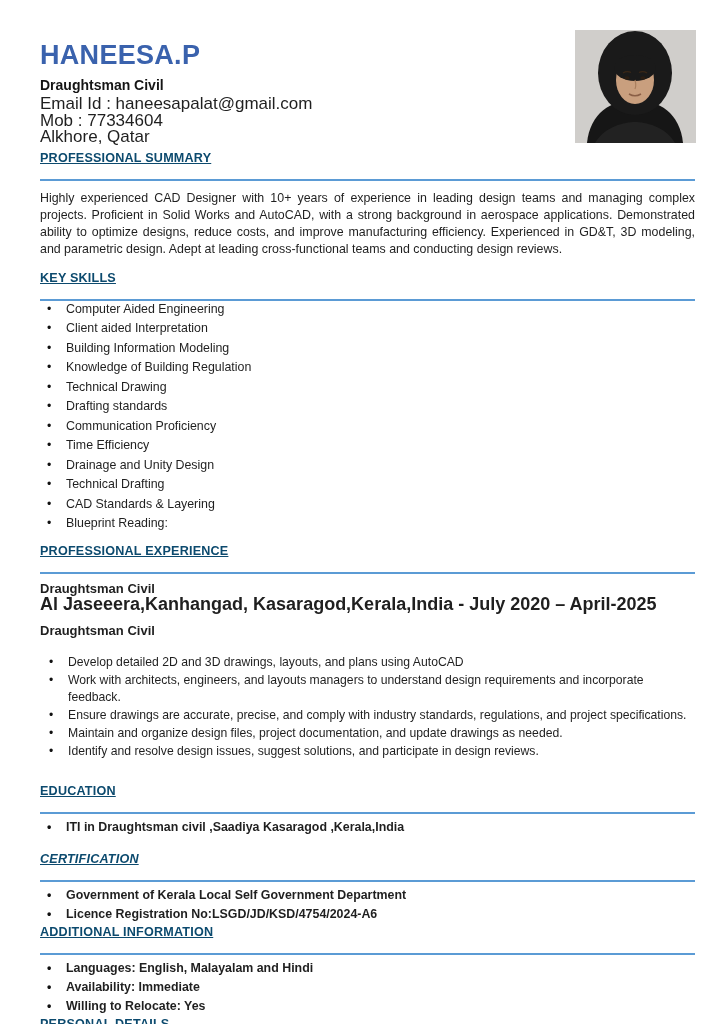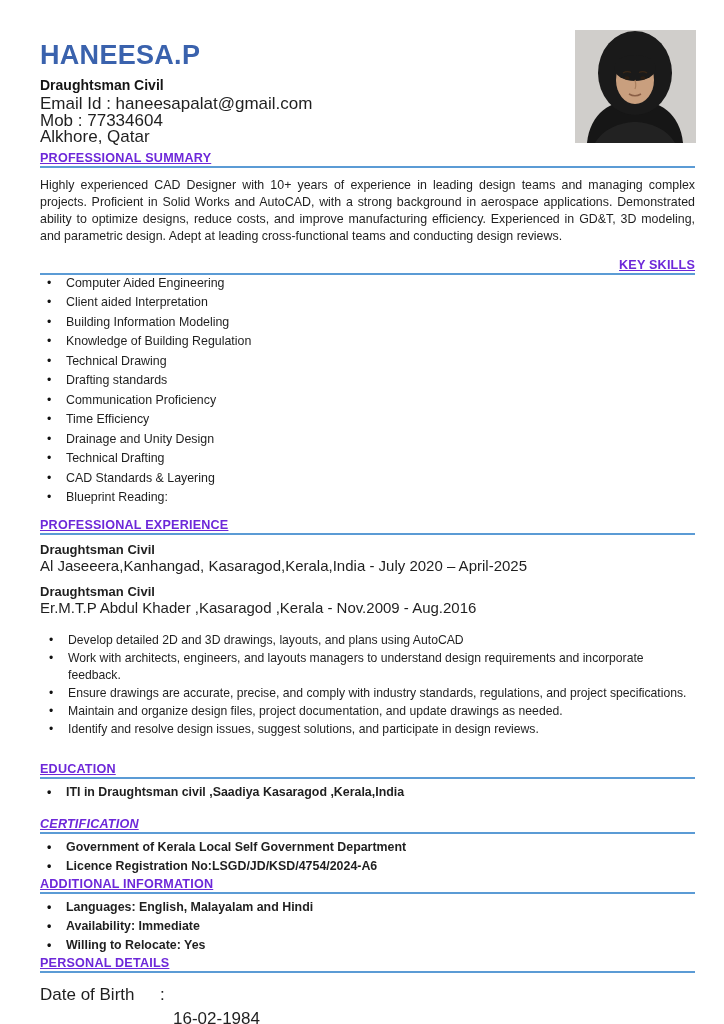--- a/index.html
+++ b/index.html
@@ -10,26 +10,26 @@
     padding: 40px 29px 0 40px; overflow: hidden;
   }
   
   .photo { position: absolute; top: 30px; right: 28px; width: 121px; height: 113px; overflow: hidden; }
   
   .name { font-size: 27px; font-weight: bold; color: #3a62ad; margin: 0 0 6px 0; letter-spacing: 0.3px; }
   .jobtitle { font-size: 14px; font-weight: bold; margin: 0 0 3px 0; color: #151515; }
   .contact { font-size: 17px; line-height: 16.5px; color: #1f1f1f; }
   
   .sec-heading {
-    font-size: 12.6px; font-weight: bold; color: #6d28d9;
-    border-bottom: 2px solid #5b9bd5; padding-bottom: 1px; letter-spacing: 0.2px;
+    font-size: 12.6px; font-weight: bold; color: #0c4a6e;
+    border-bottom: 2px solid #5b9bd5; padding-bottom: 14px; letter-spacing: 0.2px;
   }
   .sec-heading span { text-decoration: underline; }
   .h-sum   { margin-top: 5px; }
-  .h-skill { margin-top: 13px; text-align: right; }
+  .h-skill { margin-top: 13px; }
   .h-exp   { margin-top: 12px; }
   .h-edu   { margin-top: 24px; }
   .h-cert  { margin-top: 16px; font-style: italic; }
   .h-add   { margin-top: 2px; }
   .h-pers  { margin-top: 2px; }
   
   .summary { font-size: 12.4px; line-height: 17px; text-align: justify; margin: 9px 0 0 0; }
   .summary::first-line { }
   
   ul.blist { list-style: none; margin: 0; padding: 0 0 0 26px; }
@@ -38,21 +38,21 @@
   ul.skills { }
   ul.skills li { margin-bottom: 2.5px; }
   ul.duties { margin-top: 16px; padding-left: 28px; }
   ul.duties li { margin-bottom: 1px; font-size: 12.2px; }
   ul.simple { margin-top: 5px; }
   ul.simple li { margin-bottom: 2px; font-weight: bold; }
   
   .job { margin-top: 7px; }
   .job + .job { margin-top: 10px; }
   .job-title { font-size: 13px; font-weight: bold; }
-  .job-line { font-size: 15px; line-height: 17px; }
+  .job-line { font-size: 18px; line-height: 17px; font-weight: bold; }
   
   .pd-table { margin-top: 12px; }
   .pd-row { display: flex; font-size: 17px; line-height: 19px; }
   .pd-label { width: 120px; }
   .pd-sep { width: 13px; }
   .pd-value { flex: 1; margin-top: 24px; }
 </style>
 </head>
 <body>
 
@@ -107,21 +107,20 @@
 
   <div class="sec-heading h-exp">
     <span>PROFESSIONAL EXPERIENCE</span>
   </div>
   <div class="job">
     <div class="job-title">Draughtsman Civil</div>
     <div class="job-line">Al Jaseeera,Kanhangad, Kasaragod,Kerala,India - July 2020 – April-2025</div>
   </div>
   <div class="job">
     <div class="job-title">Draughtsman Civil</div>
-    <div class="job-line">Er.M.T.P Abdul Khader ,Kasaragod ,Kerala - Nov.2009 - Aug.2016</div>
   </div>
   <ul class="blist duties">
     <li>Develop detailed 2D and 3D drawings, layouts, and plans using AutoCAD</li>
     <li>Work with architects, engineers, and layouts managers to understand design requirements and incorporate feedback.</li>
     <li>Ensure drawings are accurate, precise, and comply with industry standards, regulations, and project specifications.</li>
     <li>Maintain and organize design files, project documentation, and update drawings as needed.</li>
     <li>Identify and resolve design issues, suggest solutions, and participate in design reviews.</li>
   </ul>
 
   <div class="sec-heading h-edu">

